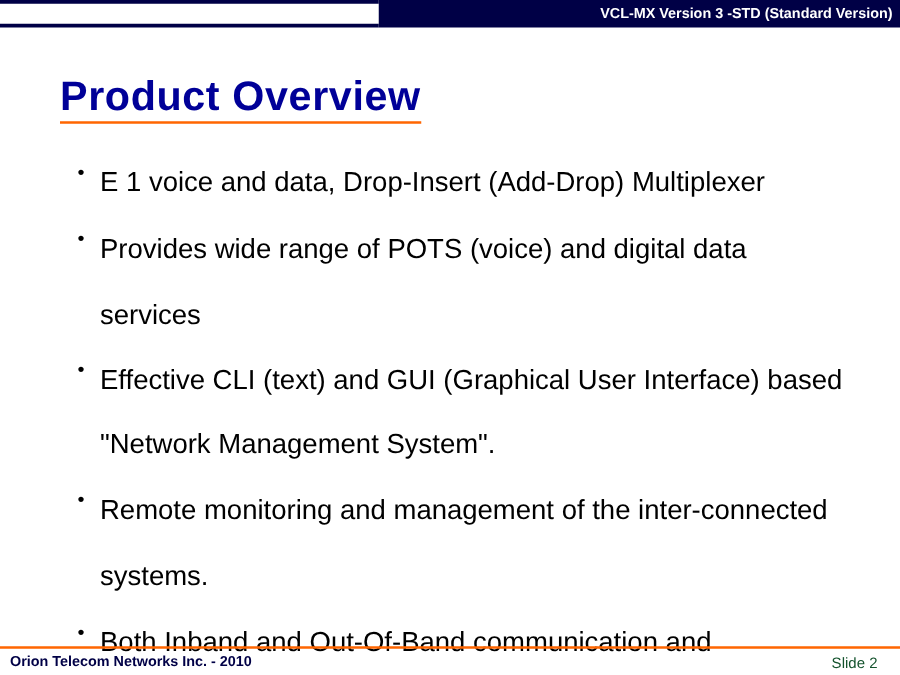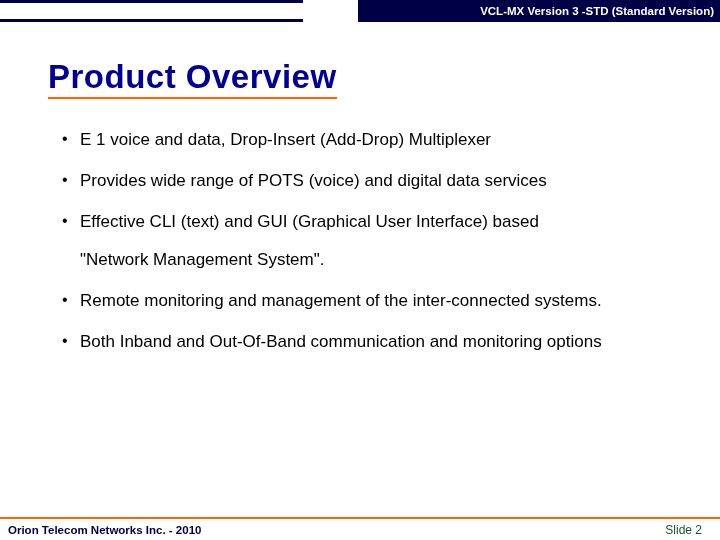--- a/index.html
+++ b/index.html
@@ -20,21 +20,21 @@
     position: absolute;
     left: 0; top: 0;
     width: 303px;
     height: 22px;
     border-top: 3px solid #000046;
     border-bottom: 3px solid #000046;
   }
   .header-right {
     position: absolute;
     right: 0; top: 0;
-    width: 362px;
+    width: 417px;
     height: 22px;
     background: #000046;
     color: #fff;
     font-size: 11.5px;
     font-weight: bold;
     display: flex;
     align-items: center;
     justify-content: flex-end;
     padding-right: 6px;
   }
@@ -53,21 +53,21 @@
   .bullets {
     position: absolute;
     top: 120px;
     left: 60px;
     width: 615px;
   }
   .bullets ul {
     list-style: none;
   }
   .bullets li {
-    font-size: 17px;
+    font-size: 22px;
     color: #000;
     line-height: 2.4;
     padding-left: 20px;
     position: relative;
   }
   .bullets li::before {
     content: "•";
     position: absolute;
     left: 2px;
     top: 0;

